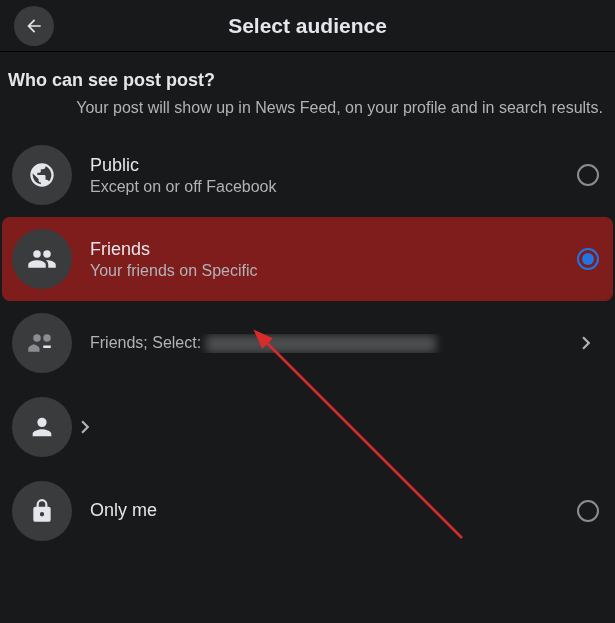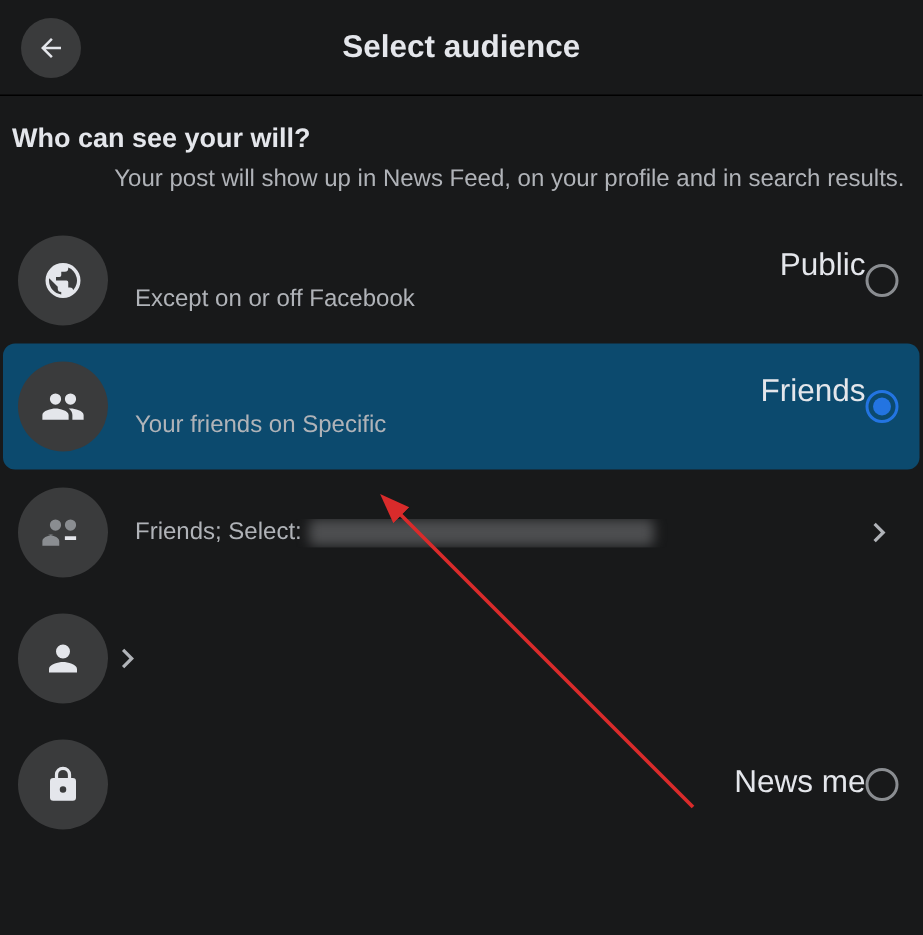--- a/index.html
+++ b/index.html
@@ -6,21 +6,21 @@
     body {
       background: #18191a;
       color: #e4e6eb;
       font-family: Helvetica, Arial, sans-serif;
       width: 615px;
       height: 623px;
       overflow: hidden;
       position: relative;
     }
     .header {
-      height: 64px;
+      height: 52px;
       display: flex;
       align-items: center;
       position: relative;
       border-bottom: 1px solid #000;
     }
     .back-btn {
       width: 40px;
       height: 40px;
       border-radius: 50%;
       background: #3a3b3c;
@@ -62,43 +62,42 @@
     }
     .option {
       display: flex;
       align-items: center;
       padding: 12px 14px 12px 10px;
       border-radius: 8px;
       margin: 0 2px;
       cursor: pointer;
     }
     .option.selected {
-      background: #0c4a6e;
+      background: #7f1d1d;
     }
     .option-icon {
       width: 60px;
       height: 60px;
       border-radius: 50%;
       background: #3a3b3c;
       display: flex;
       align-items: center;
       justify-content: center;
       flex-shrink: 0;
     }
     .option-text {
       flex: 1;
       margin-left: 18px;
       min-width: 0;
     }
     .option-title {
-      font-size: 21px;
+      font-size: 18px;
       font-weight: 500;
       color: #e4e6eb;
       margin-bottom: 2px;
-      text-align: right;
     }
     .option-desc {
       font-size: 16px;
       color: #b0b3b8;
       white-space: nowrap;
       overflow: hidden;
     }
     .blurred {
       display:inline-block;
       background: #4d4e50;
@@ -145,21 +144,21 @@
   <div class="back-btn">
     <svg width="20" height="20" viewBox="0 0 24 24" fill="#e4e6eb">
         <path d="M20 11H7.83l5.59-5.59L12 4l-8 8 8 8 1.41-1.41L7.83 13H20v-2z"></path>
       </svg>
   </div>
   <div class="header-title">Select audience</div>
 </div>
 
 <div class="scroll-area">
   <div class="intro">
-    <div class="intro-title">Who can see your will?</div>
+    <div class="intro-title">Who can see post post?</div>
     <div class="intro-desc">Your post will show up in News Feed, on your profile and in search results.</div>
   </div>
 
   <div class="option">
     <div class="option-icon">
       <svg width="28" height="28" viewBox="0 0 24 24" fill="#e4e6eb">
           <path d="M12 2a10 10 0 100 20 10 10 0 000-20zm-1 17.93A8 8 0 014 12c0-.44.04-.87.1-1.29L9 15.5v1a2 2 0 002 2v1.43zm6.9-2.54A2 2 0 0016 16h-1v-3a1 1 0 00-1-1H8v-2h2a1 1 0 001-1V7h2a2 2 0 002-2v-.41A8 8 0 0117.9 17.4z"></path>
         </svg>
     </div>
     <div class="option-text">
@@ -208,21 +207,21 @@
       </svg>
   </div>
 
   <div class="option">
     <div class="option-icon">
       <svg width="26" height="26" viewBox="0 0 24 24" fill="#e4e6eb">
           <path d="M18 8h-1V6a5 5 0 00-10 0v2H6a2 2 0 00-2 2v10a2 2 0 002 2h12a2 2 0 002-2V10a2 2 0 00-2-2zM9 6a3 3 0 016 0v2H9V6zm3 11a2 2 0 110-4 2 2 0 010 4z"></path>
         </svg>
     </div>
     <div class="option-text">
-      <div class="option-title">News me</div>
+      <div class="option-title">Only me</div>
     </div>
     <div class="radio"></div>
   </div>
 
   <div style="height:120px"></div>
 </div>
 
 <svg class="arrow-annotation" width="240" height="240">
   <defs>
     <marker id="ah" markerWidth="10" markerHeight="10" refX="2" refY="3" orient="auto">

